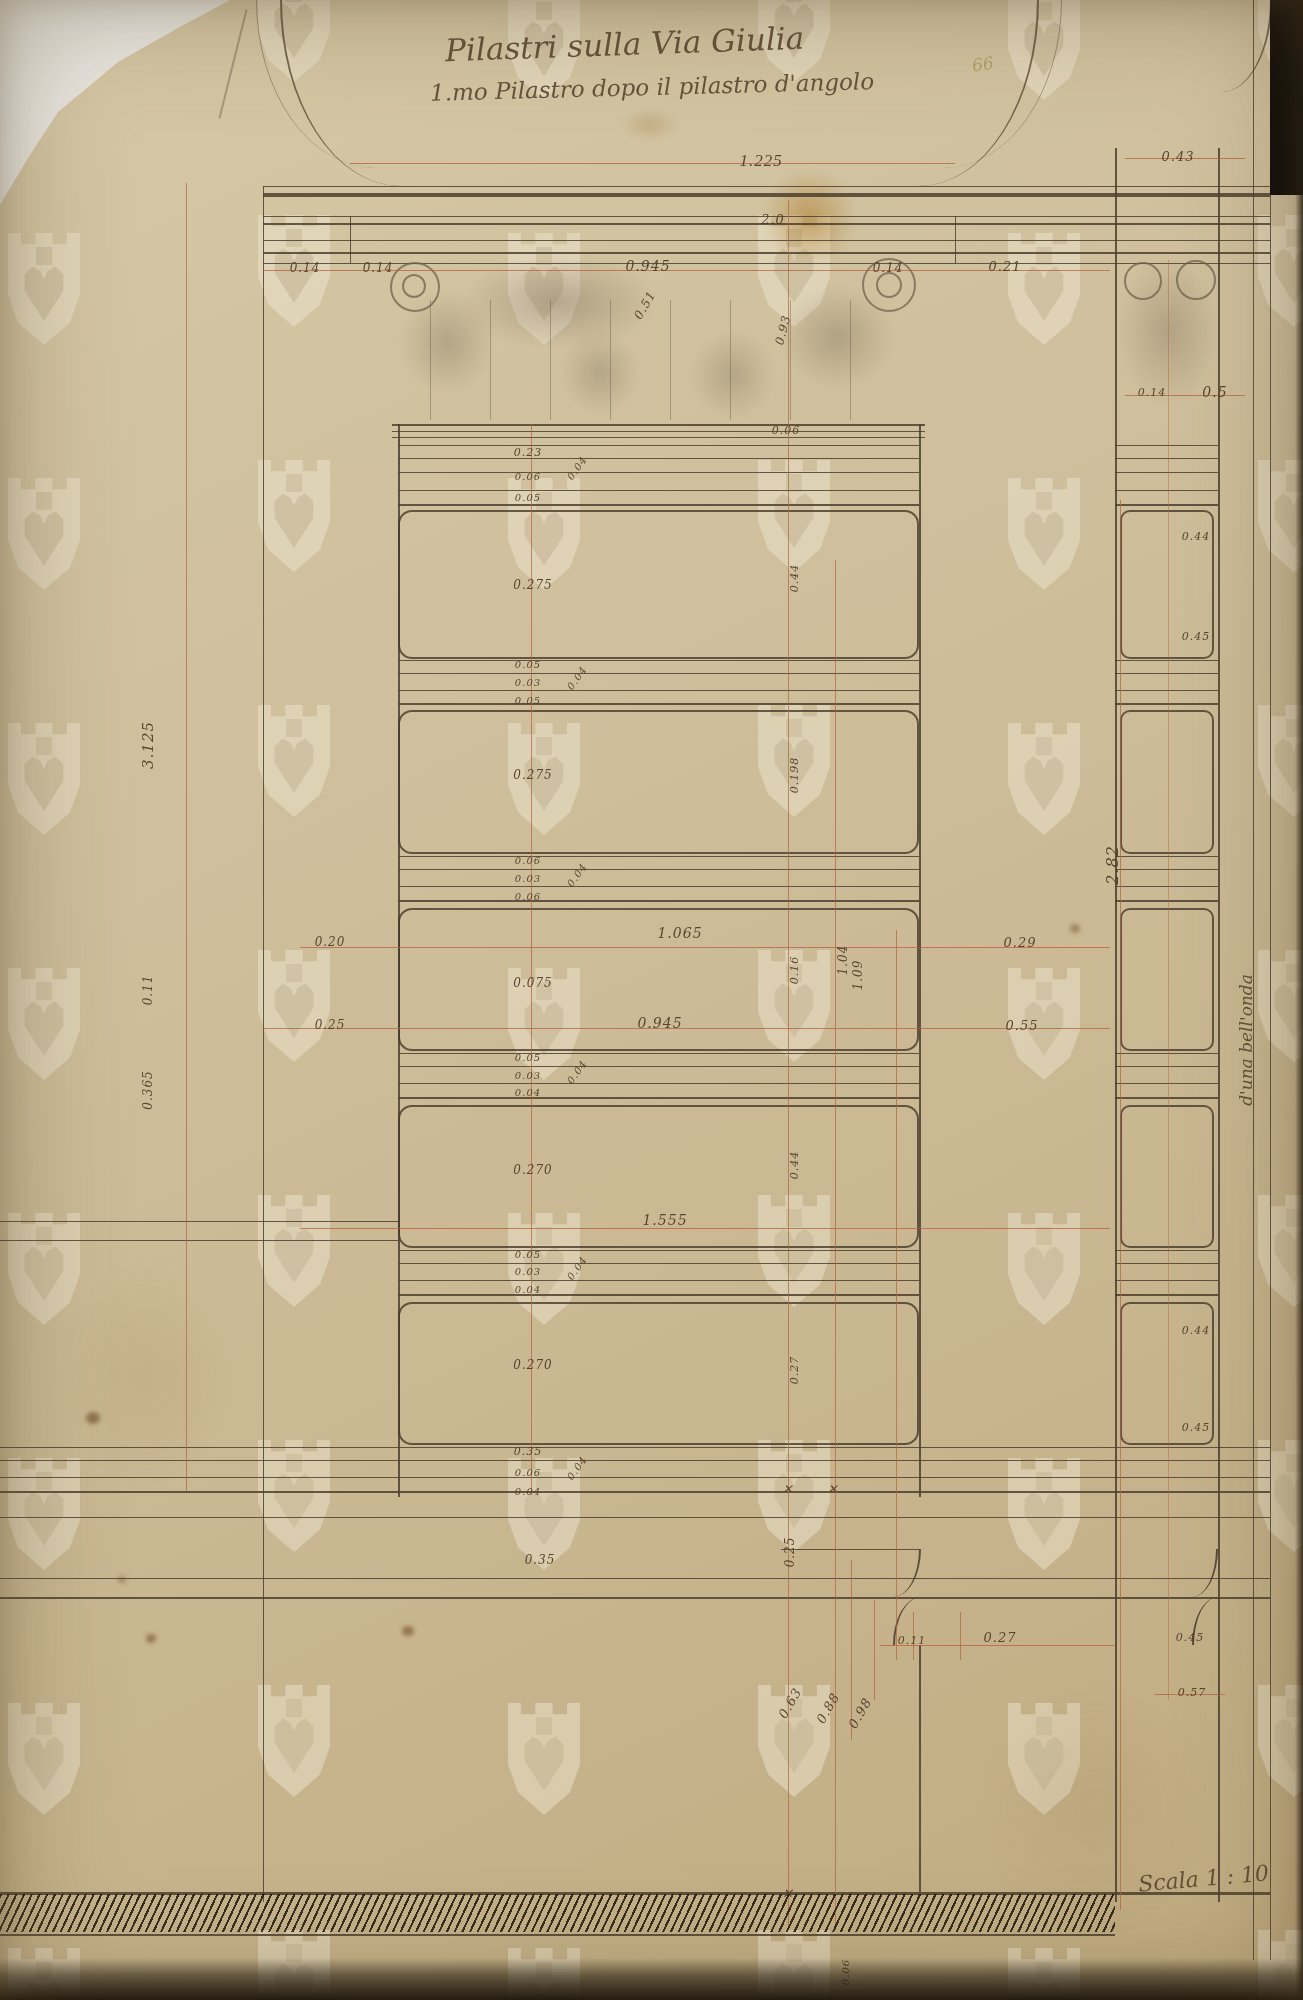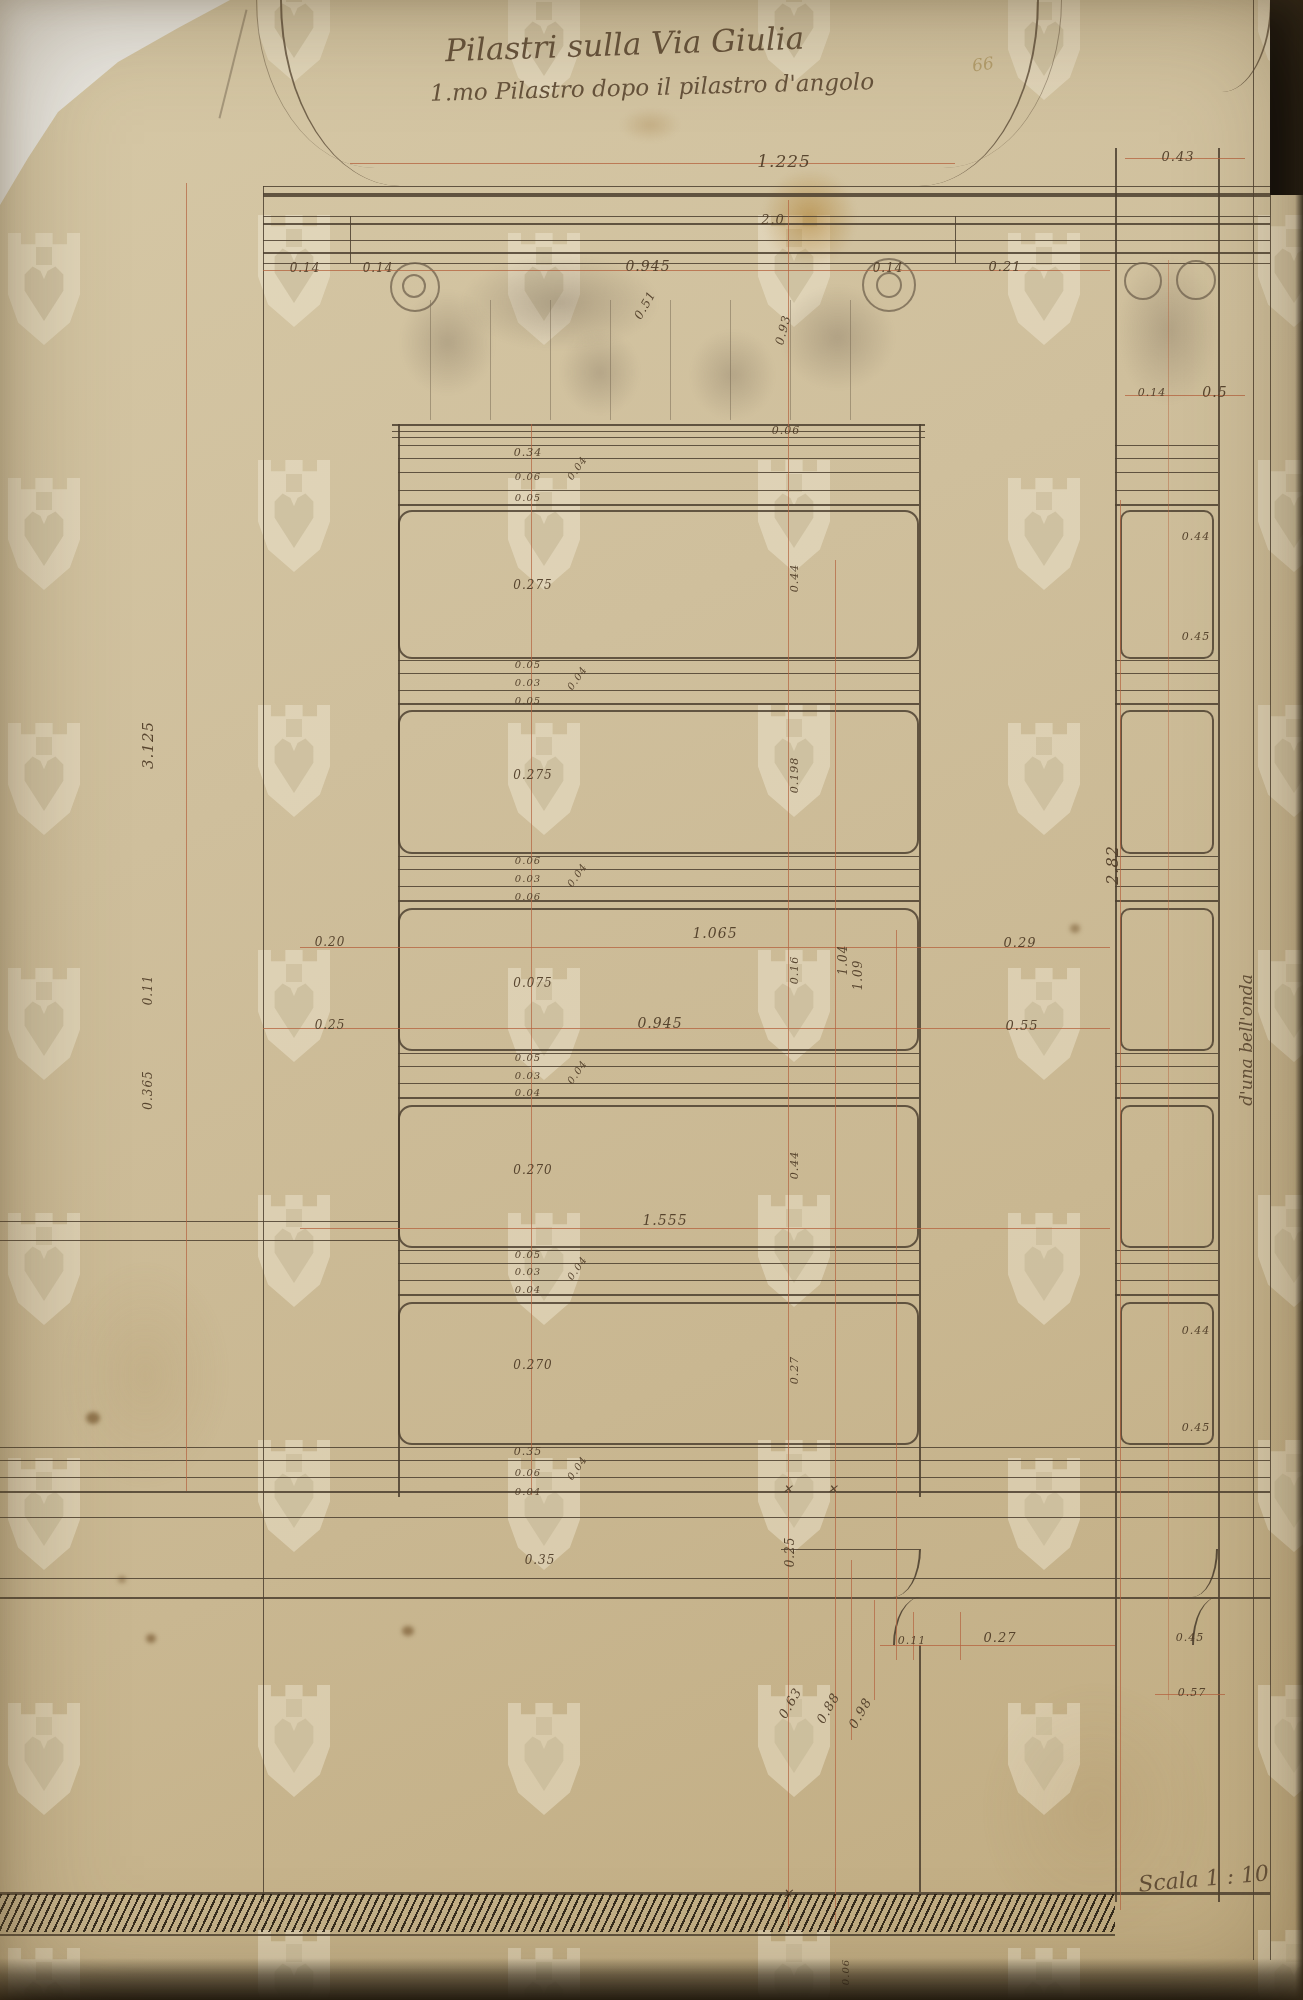--- a/index.html
+++ b/index.html
@@ -419,32 +419,32 @@
       <div class="rv" style="left:960px;top:1612px;height:48px;"></div>
     </div>
 
   <div id="title1" class="hand">Pilastri sulla Via Giulia</div>
   <div id="title2" class="hand">1.mo Pilastro dopo il pilastro d'angolo</div>
   <div id="scale" class="hand">Scala 1 : 10</div>
   <div class="hand" style="left:1246px;top:1040px;font-size:17px;transform:translate(-50%,-50%) rotate(-90deg);">d'una bell'onda</div>
   <div class="hand" style="left:972px;top:54px;font-size:17px;color:rgba(150,120,55,.55);transform:rotate(-8deg);">66</div>
 
   <div id="dims" class="abs" style="left:0;top:0;width:1303px;height:2000px;">
-      <span class="lbl" style="left: 784px; top: 161px; font-size: 17px; transform: translate(-50%, -50%) rotate(0deg);">1.225</span>
+      <span class="lbl" style="left: 761px; top: 161px; font-size: 17px; transform: translate(-50%, -50%) rotate(0deg); font-family: Liberation Serif, serif;">1.225</span>
       <span class="lbl" style="left: 1178px; top: 156px; font-size: 13px; transform: translate(-50%, -50%) rotate(0deg);">0.43</span>
       <span class="lbl" style="left: 773px; top: 219px; font-size: 13px; transform: translate(-50%, -50%) rotate(0deg);">2.0</span>
       <span class="lbl" style="left: 305px; top: 268px; font-size: 12px; transform: translate(-50%, -50%) rotate(0deg);">0.14</span>
       <span class="lbl" style="left: 378px; top: 268px; font-size: 12px; transform: translate(-50%, -50%) rotate(0deg);">0.14</span>
       <span class="lbl" style="left: 648px; top: 266px; font-size: 14px; transform: translate(-50%, -50%) rotate(0deg);">0.945</span>
       <span class="lbl" style="left: 888px; top: 268px; font-size: 12px; transform: translate(-50%, -50%) rotate(0deg);">0.14</span>
       <span class="lbl" style="left: 1005px; top: 266px; font-size: 13px; transform: translate(-50%, -50%) rotate(0deg);">0.21</span>
       <span class="lbl" style="left: 645px; top: 305px; font-size: 12px; transform: translate(-50%, -50%) rotate(-60deg);">0.51</span>
       <span class="lbl" style="left: 783px; top: 330px; font-size: 12px; transform: translate(-50%, -50%) rotate(-75deg);">0.93</span>
       <span class="lbl" style="left: 786px; top: 430px; font-size: 11px; transform: translate(-50%, -50%) rotate(0deg);">0.06</span>
-      <span class="lbl" style="left: 528px; top: 452px; font-size: 11px; transform: translate(-50%, -50%) rotate(0deg);">0.34</span>
+      <span class="lbl" style="left: 528px; top: 452px; font-size: 11px; transform: translate(-50%, -50%) rotate(0deg);">0.23</span>
       <span class="lbl" style="left: 528px; top: 476px; font-size: 10px; transform: translate(-50%, -50%) rotate(0deg);">0.06</span>
       <span class="lbl" style="left: 528px; top: 497px; font-size: 10px; transform: translate(-50%, -50%) rotate(0deg);">0.05</span>
       <span class="lbl" style="left: 577px; top: 468px; font-size: 10px; transform: translate(-50%, -50%) rotate(-55deg);">0.04</span>
       <span class="lbl" style="left: 533px; top: 585px; font-size: 12px; transform: translate(-50%, -50%) rotate(0deg);">0.275</span>
       <span class="lbl" style="left: 528px; top: 664px; font-size: 10px; transform: translate(-50%, -50%) rotate(0deg);">0.05</span>
       <span class="lbl" style="left: 528px; top: 682px; font-size: 10px; transform: translate(-50%, -50%) rotate(0deg);">0.03</span>
       <span class="lbl" style="left: 528px; top: 700px; font-size: 10px; transform: translate(-50%, -50%) rotate(0deg);">0.05</span>
       <span class="lbl" style="left: 577px; top: 678px; font-size: 10px; transform: translate(-50%, -50%) rotate(-55deg);">0.04</span>
       <span class="lbl" style="left: 533px; top: 775px; font-size: 12px; transform: translate(-50%, -50%) rotate(0deg);">0.275</span>
       <span class="lbl" style="left: 528px; top: 860px; font-size: 10px; transform: translate(-50%, -50%) rotate(0deg);">0.06</span>
@@ -467,21 +467,21 @@
       <span class="lbl" style="left: 528px; top: 1491px; font-size: 10px; transform: translate(-50%, -50%) rotate(0deg);">0.04</span>
       <span class="lbl" style="left: 577px; top: 1468px; font-size: 10px; transform: translate(-50%, -50%) rotate(-55deg);">0.04</span>
       <span class="lbl" style="left: 794px; top: 578px; font-size: 11px; transform: translate(-50%, -50%) rotate(-90deg);">0.44</span>
       <span class="lbl" style="left: 794px; top: 775px; font-size: 11px; transform: translate(-50%, -50%) rotate(-90deg);">0.198</span>
       <span class="lbl" style="left: 794px; top: 970px; font-size: 11px; transform: translate(-50%, -50%) rotate(-90deg);">0.16</span>
       <span class="lbl" style="left: 794px; top: 1165px; font-size: 11px; transform: translate(-50%, -50%) rotate(-90deg);">0.44</span>
       <span class="lbl" style="left: 794px; top: 1370px; font-size: 11px; transform: translate(-50%, -50%) rotate(-90deg);">0.27</span>
       <span class="lbl" style="left: 843px; top: 960px; font-size: 12px; transform: translate(-50%, -50%) rotate(-90deg);">1.04</span>
       <span class="lbl" style="left: 858px; top: 975px; font-size: 12px; transform: translate(-50%, -50%) rotate(-90deg);">1.09</span>
       <span class="lbl" style="left: 330px; top: 942px; font-size: 12px; transform: translate(-50%, -50%) rotate(0deg);">0.20</span>
-      <span class="lbl" style="left: 680px; top: 933px; font-size: 14px; transform: translate(-50%, -50%) rotate(0deg); margin-left: 35px;">1.065</span>
+      <span class="lbl" style="left: 680px; top: 933px; font-size: 14px; transform: translate(-50%, -50%) rotate(0deg);">1.065</span>
       <span class="lbl" style="left: 1020px; top: 942px; font-size: 13px; transform: translate(-50%, -50%) rotate(0deg);">0.29</span>
       <span class="lbl" style="left: 330px; top: 1025px; font-size: 12px; transform: translate(-50%, -50%) rotate(0deg);">0.25</span>
       <span class="lbl" style="left: 660px; top: 1023px; font-size: 14px; transform: translate(-50%, -50%) rotate(0deg);">0.945</span>
       <span class="lbl" style="left: 1022px; top: 1025px; font-size: 13px; transform: translate(-50%, -50%) rotate(0deg);">0.55</span>
       <span class="lbl" style="left: 665px; top: 1220px; font-size: 14px; transform: translate(-50%, -50%) rotate(0deg);">1.555</span>
       <span class="lbl" style="left: 148px; top: 745px; font-size: 15px; transform: translate(-50%, -50%) rotate(-90deg);">3.125</span>
       <span class="lbl" style="left: 148px; top: 990px; font-size: 12px; transform: translate(-50%, -50%) rotate(-90deg);">0.11</span>
       <span class="lbl" style="left: 148px; top: 1090px; font-size: 12px; transform: translate(-50%, -50%) rotate(-90deg);">0.365</span>
       <span class="lbl" style="left: 1112px; top: 865px; font-size: 16px; transform: translate(-50%, -50%) rotate(-90deg);">2.82</span>
       <span class="lbl" style="left: 1152px; top: 392px; font-size: 11px; transform: translate(-50%, -50%) rotate(0deg);">0.14</span>

